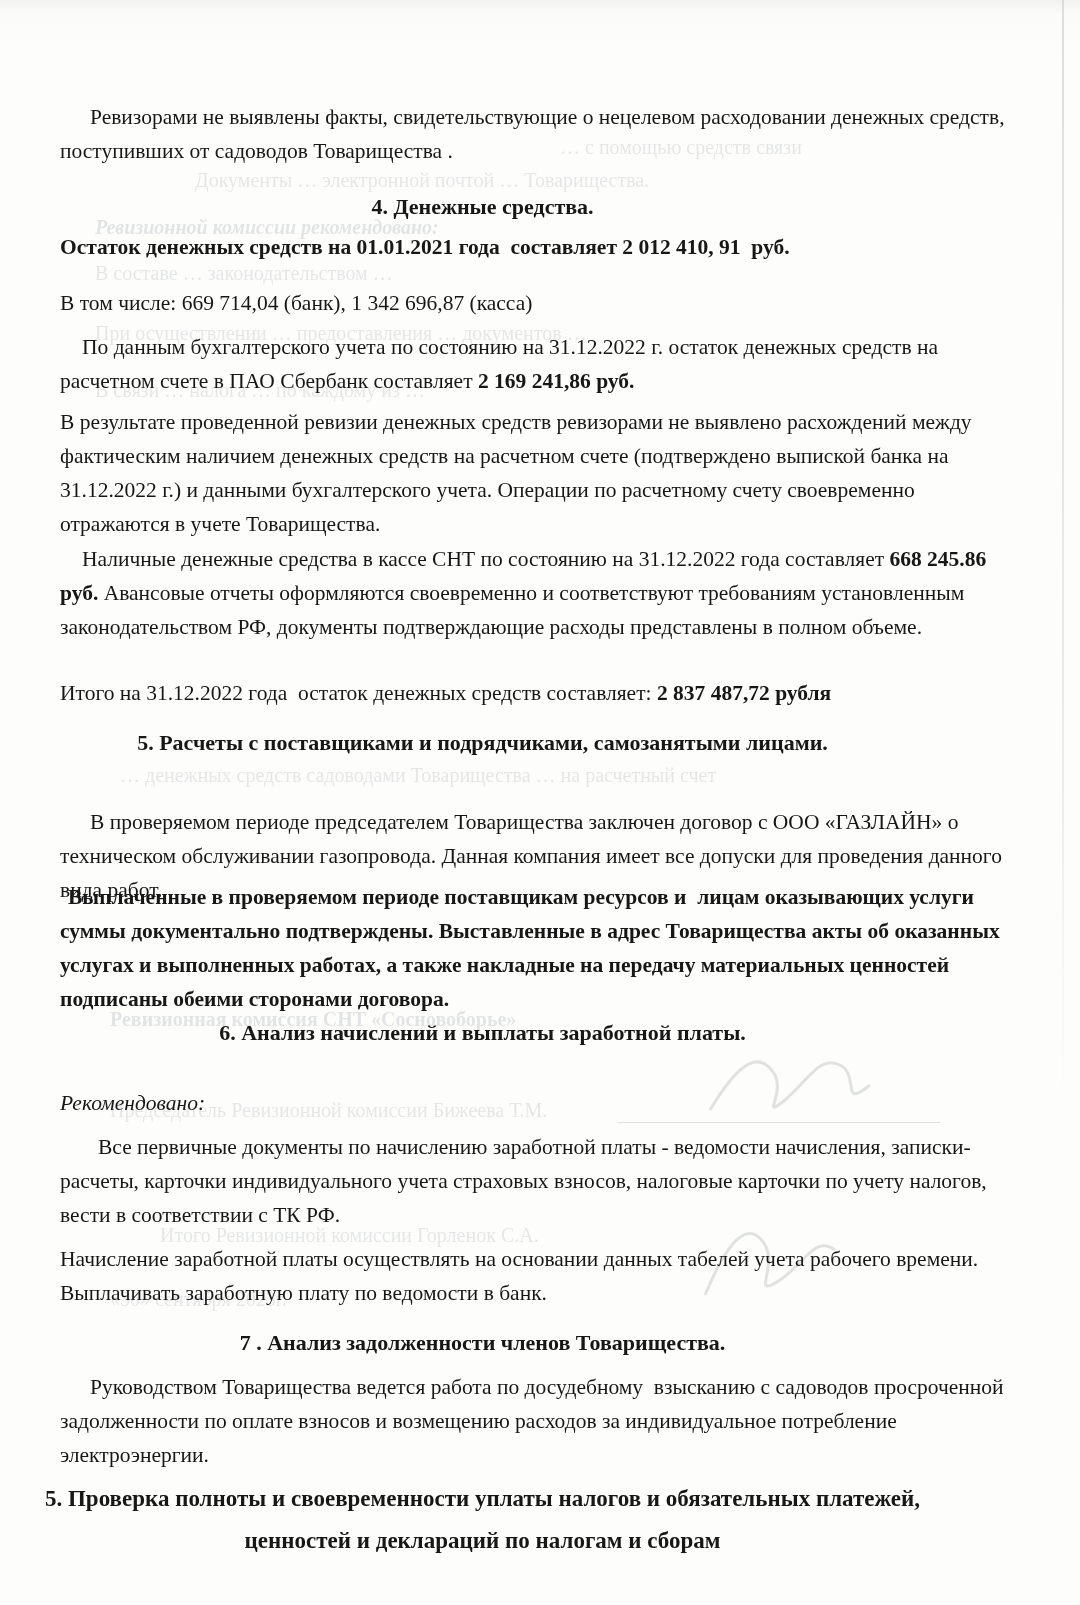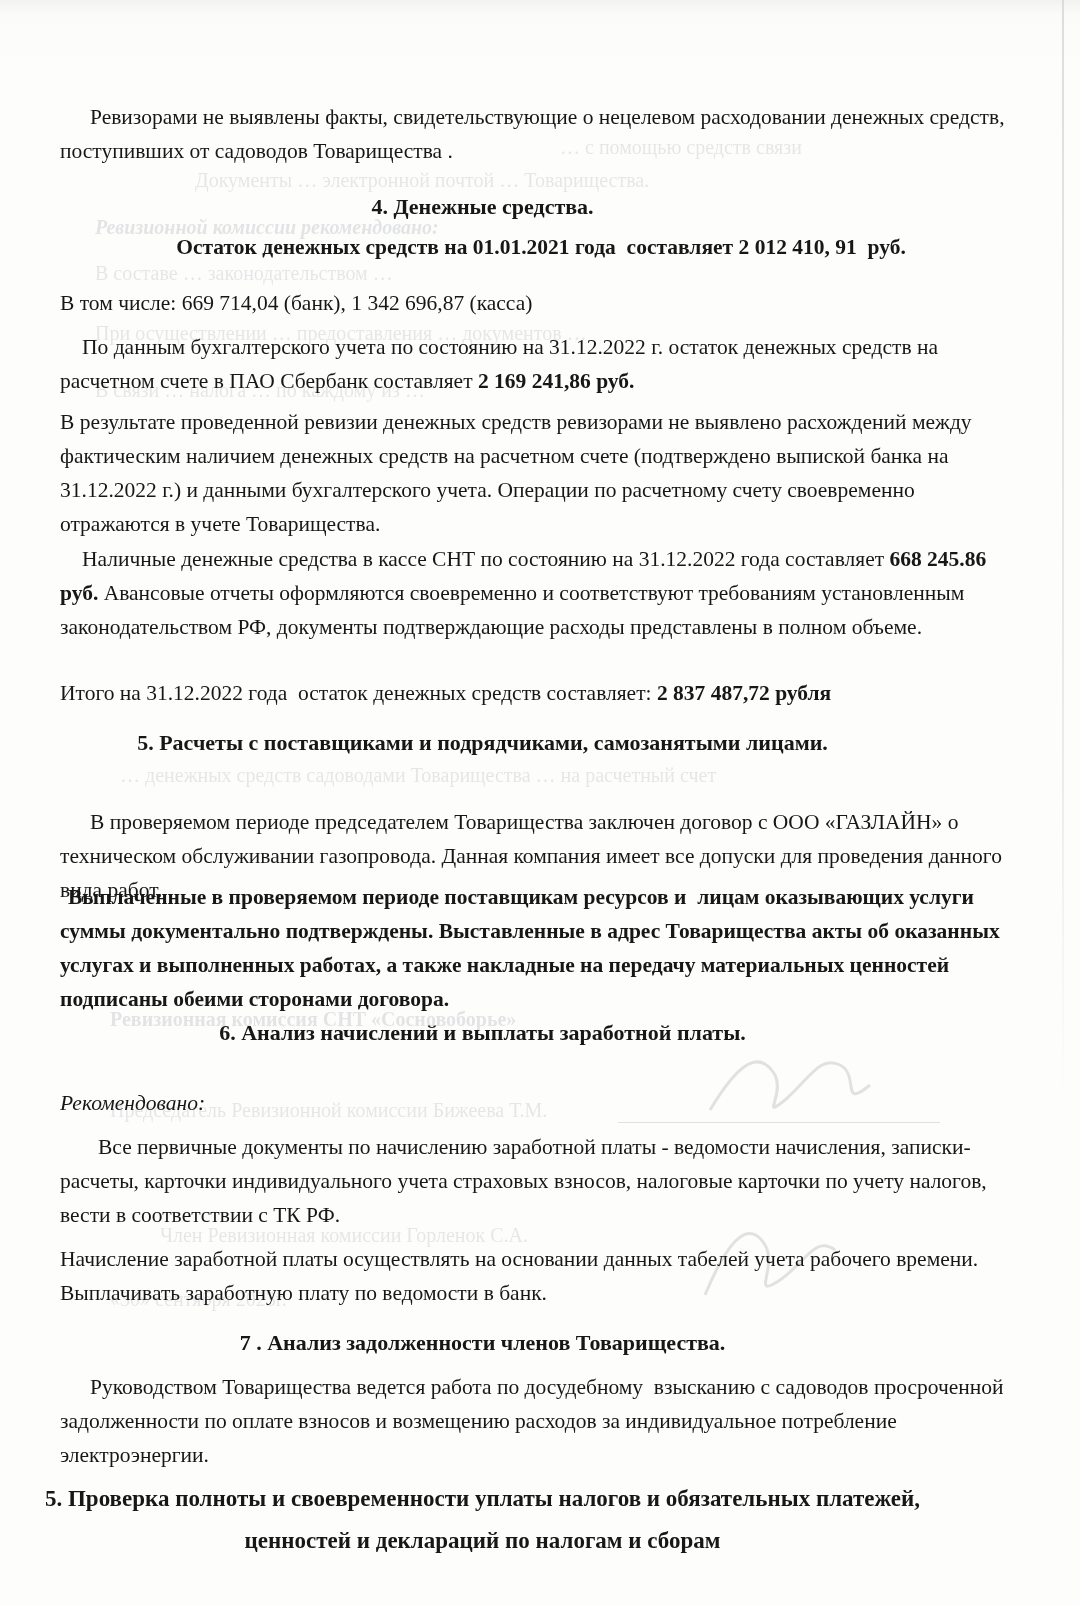--- a/index.html
+++ b/index.html
@@ -55,35 +55,35 @@
   <p class="ghost" style="top:132px;left:560px;">… с помощью средств связи</p>
   <p class="ghost" style="top:165px;left:195px;">Документы … электронной почтой … Товарищества.</p>
   <p class="ghost b" style="top:212px;left:95px;font-style:italic;">Ревизионной комиссии рекомендовано:</p>
   <p class="ghost" style="top:318px;left:95px;">При осуществлении … предоставления … документов …</p>
   <p class="ghost" style="top:258px;left:95px;">В составе … законодательством …</p>
   <p class="ghost" style="top:375px;left:95px;">В связи … налога … по каждому из …</p>
   <p class="ghost" style="top:760px;left:120px;">… денежных средств садоводами Товарищества … на расчетный счет</p>
   <p class="ghost b" style="top:1004px;left:110px;">Ревизионная комиссия СНТ «Сосновоборье»</p>
   <p class="ghost" style="top:1095px;left:110px;">Председатель Ревизионной комиссии  Бижеева Т.М.</p>
   <div class="ghost-line" style="top:1122px;left:618px;width:322px;"></div>
-  <p class="ghost" style="top:1220px;left:160px;">Член Ревизионная комиссии  Горленок С.А.</p>
+  <p class="ghost" style="top:1220px;left:160px;">Итого Ревизионной комиссии  Горленок С.А.</p>
   <p class="ghost" style="top:1284px;left:110px;">«30» сентября 2023г.</p>
 
   <svg class="sig" style="top:1040px;left:690px;" width="200" height="90" viewBox="0 0 200 90">
     <path d="M20 70 C 50 20, 70 10, 85 35 C 95 55, 70 80, 95 60 C 120 38, 130 15, 150 25 C 170 35, 150 70, 180 45" fill="none" stroke="#5a6068" stroke-width="3"></path>
   </svg>
   <svg class="sig" style="top:1215px;left:690px;" width="160" height="100" viewBox="0 0 160 100">
     <path d="M15 80 C 40 20, 60 5, 75 30 C 88 52, 60 85, 90 65 C 115 48, 125 20, 145 35" fill="none" stroke="#5a6068" stroke-width="3"></path>
   </svg>
 
   <p class="blk ind30" style="top:100px;">Ревизорами не выявлены факты, свидетельствующие о нецелевом расходовании денежных средств, поступивших от садоводов Товарищества .</p>
 
   <h2 class="blk center bold" style="top:190px;font-size:22px;">4. Денежные средства.</h2>
 
-  <p class="blk bold" style="top:230px;text-align:center;">Остаток денежных средств на 01.01.2021 года  составляет 2 012 410, 91  руб.</p>
+  <p class="blk bold" style="top:230px;">Остаток денежных средств на 01.01.2021 года  составляет 2 012 410, 91  руб.</p>
 
   <p class="blk" style="top:286px;">В том числе: 669 714,04 (банк), 1 342 696,87 (касса)</p>
 
   <p class="blk ind22" style="top:330px;"><span>По данным бухгалтерского учета по состоянию на 31.12.2022 г. остаток денежных средств на расчетном счете в ПАО Сбербанк составляет </span><span class="bold">2 169 241,86 руб.</span></p>
 
   <p class="blk" style="top:405px;">В результате проведенной ревизии денежных средств ревизорами не выявлено расхождений между фактическим наличием денежных средств на расчетном счете (подтверждено выпиской банка на 31.12.2022 г.) и данными бухгалтерского учета. Операции по расчетному счету своевременно отражаются в учете Товарищества.</p>
 
   <p class="blk ind22" style="top:542px;"><span>Наличные денежные средства в кассе СНТ по состоянию на 31.12.2022 года составляет </span><span class="bold">668 245.86 руб.</span><span> Авансовые отчеты оформляются своевременно и соответствуют требованиям установленным законодательством РФ, документы подтверждающие расходы представлены в полном объеме.</span></p>
 
   <p class="blk" style="top:676px;"><span>Итого на 31.12.2022 года  остаток денежных средств составляет: </span><span class="bold">2 837 487,72 рубля</span></p>

